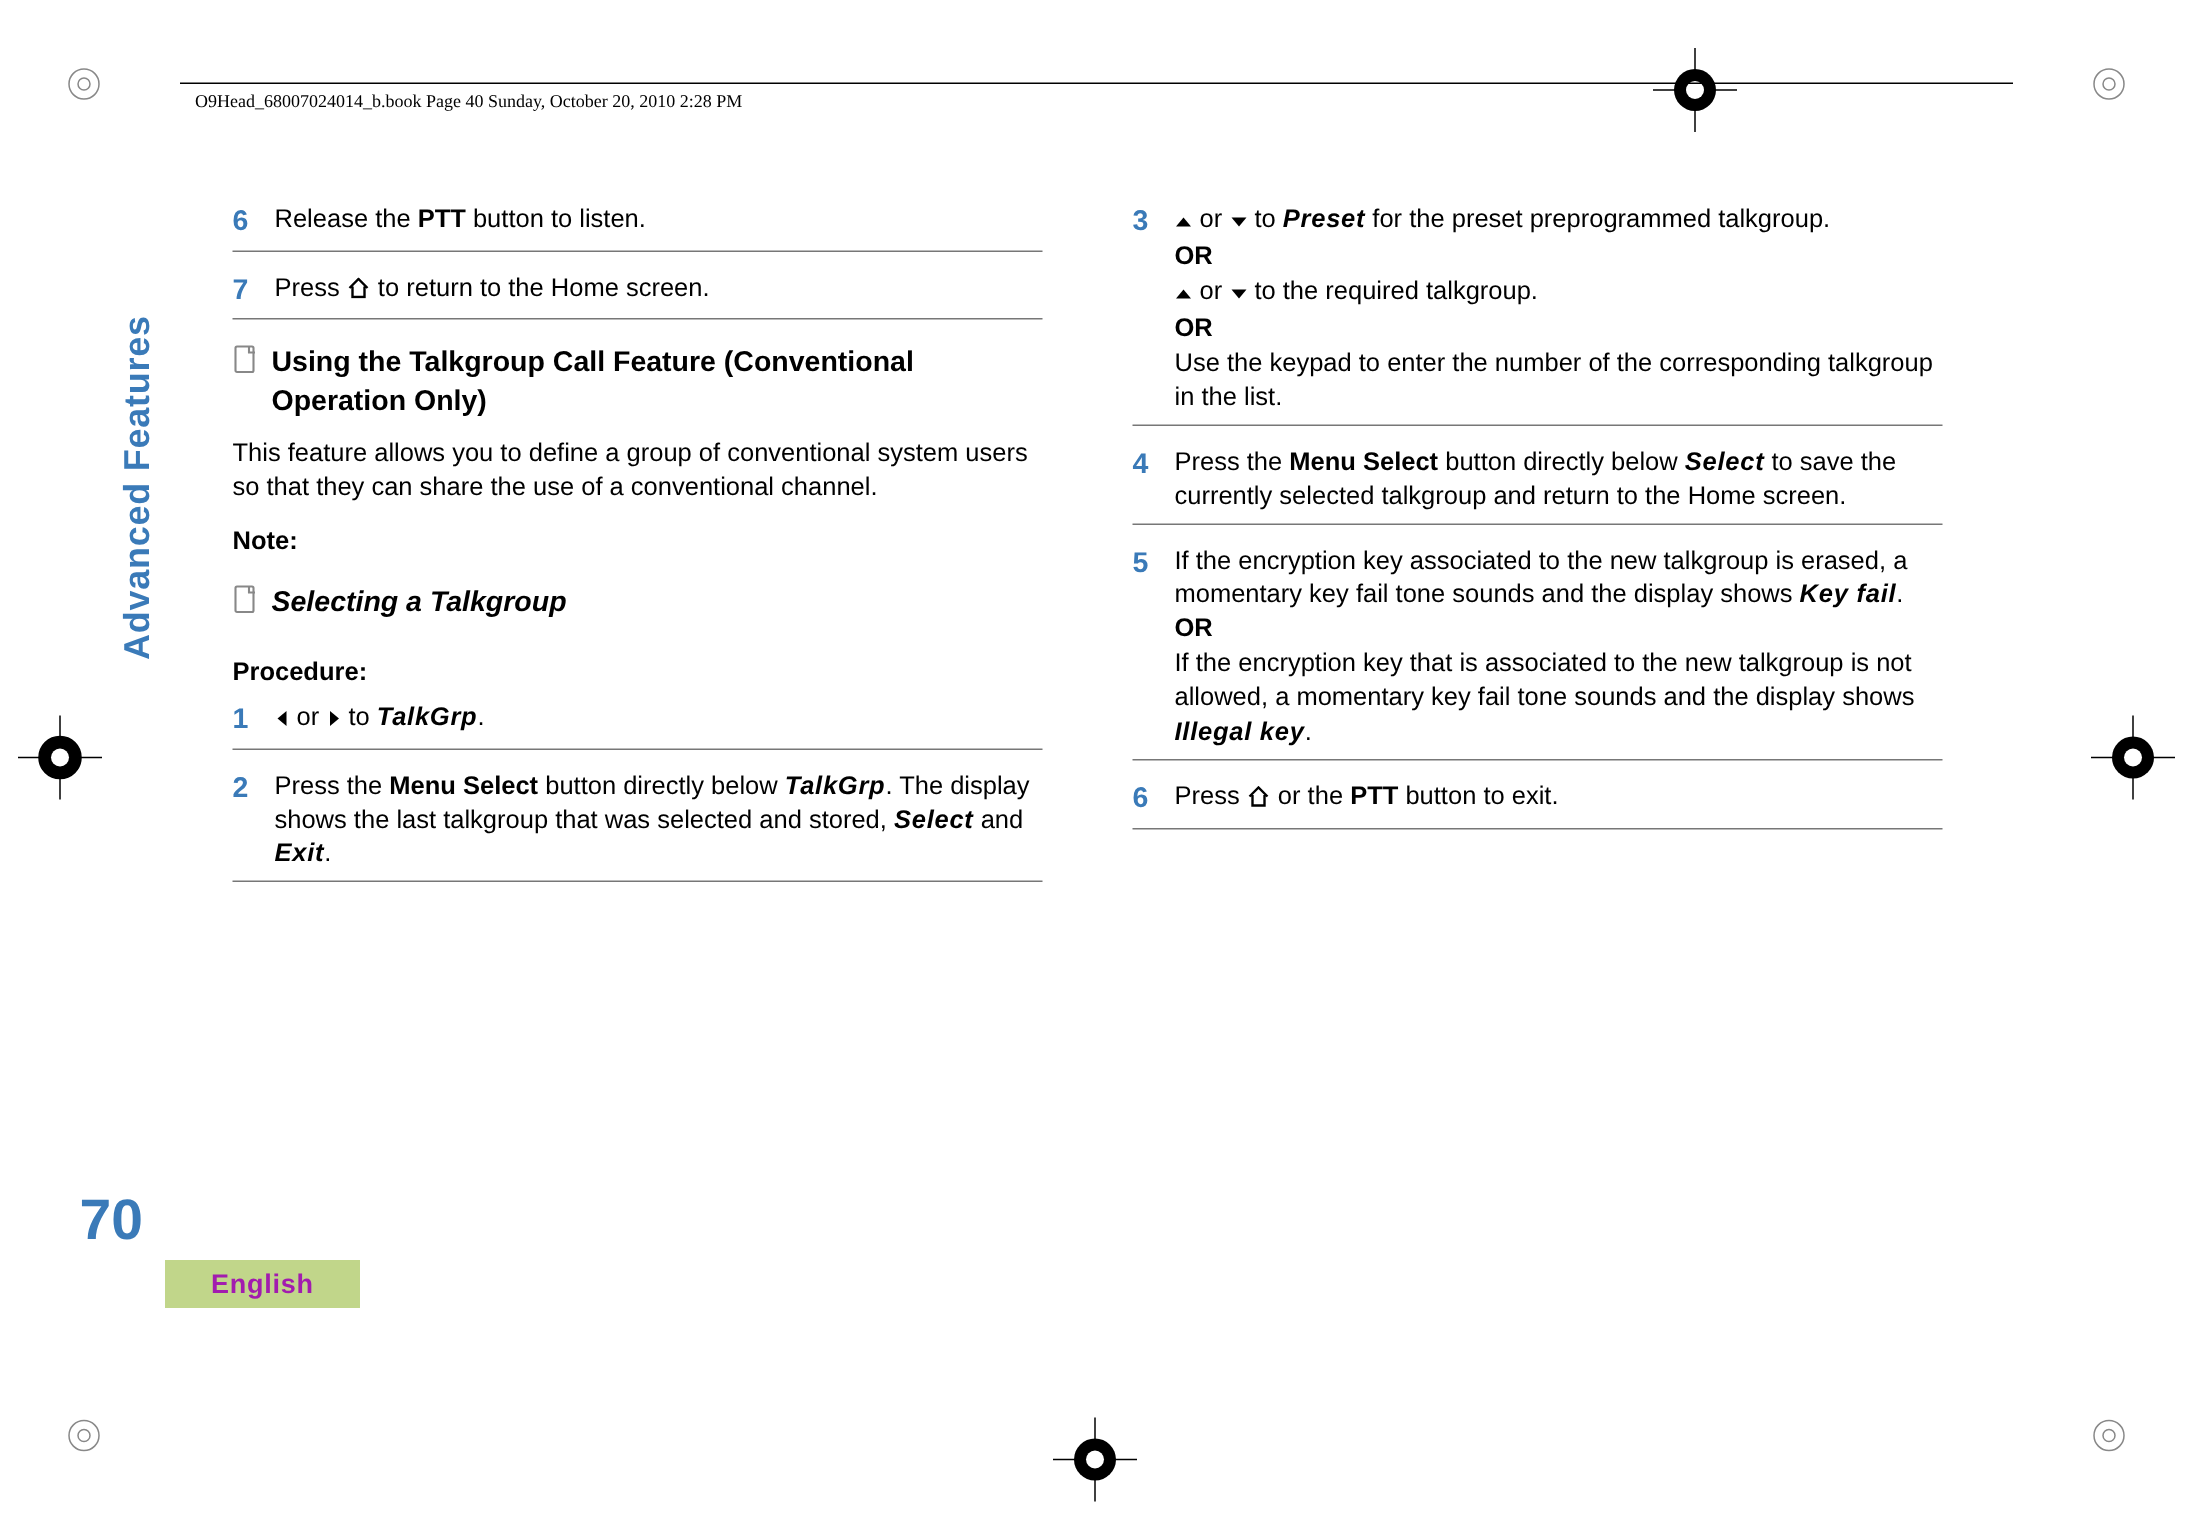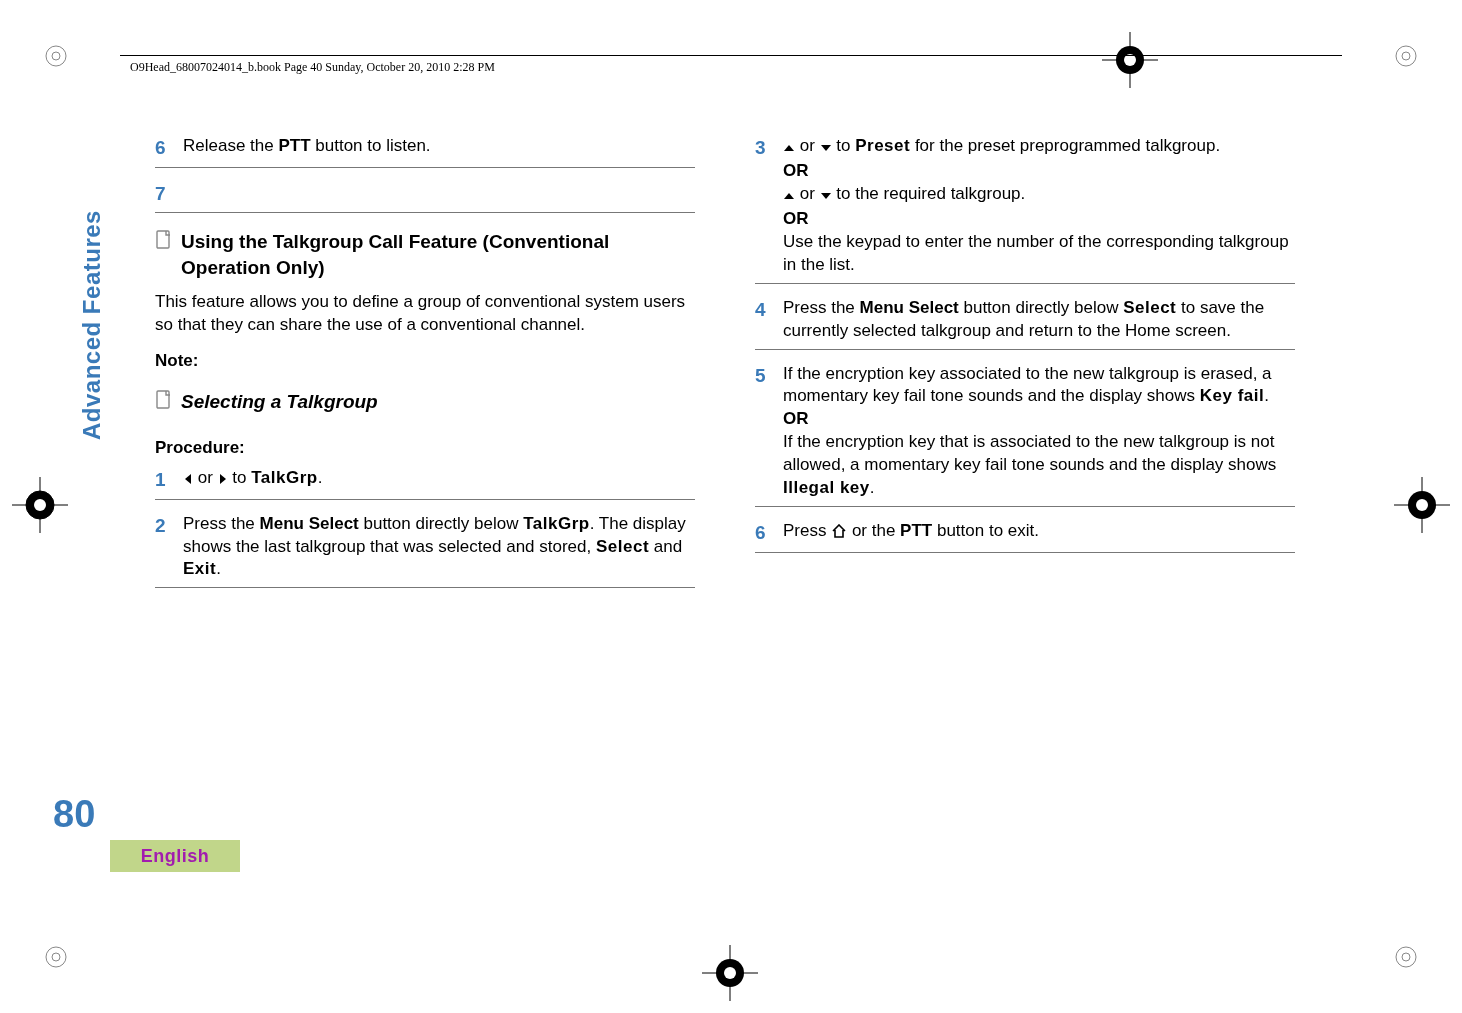--- a/index.html
+++ b/index.html
@@ -58,21 +58,21 @@
     .step-row.hr { border-bottom: 0.5px solid #777; margin-bottom: 10px; }
     .step-num {
       color: #3a7ab8;
       font-weight: bold;
       font-size: 19px;
       width: 28px;
       flex-shrink: 0;
     }
     .step-body { flex: 1; }
     .step-body .bold { font-weight: bold; }
-    .lcdish { font-family: Arial, sans-serif; font-weight: bold; letter-spacing: 0.5px; }
+    .lcdish { font-family: Arial, sans-serif; font-weight: bold; letter-spacing: 0.5px; font-style: italic; }
     .heading-row {
       display: flex;
       align-items: flex-start;
       margin: 16px 0 10px 0;
     }
     .heading-icon {
       width: 26px;
       flex-shrink: 0;
       padding-top: 1px;
     }
@@ -186,36 +186,41 @@
       <line x1="30" y1="2" x2="30" y2="58" stroke="#000" stroke-width="1"></line>
       <line x1="2" y1="30" x2="58" y2="30" stroke="#000" stroke-width="1"></line>
       <circle cx="30" cy="30" r="6" fill="#fff"></circle>
     </svg>
 </div>
 
 <div class="header-line"></div>
 <div class="header-text">O9Head_68007024014_b.book  Page 40  Sunday, October 20, 2010  2:28 PM</div>
 
 <div class="sidebar-label">Advanced Features</div>
-<div class="page-num">80</div>
+<div class="page-num">70</div>
 <div class="lang-badge">English</div>
 
 <div class="page-body">
 
   <div class="col">
 
     <div class="step-row hr">
       <div class="step-num">6</div>
       <div class="step-body">
         <span>Release the </span><span class="bold">PTT</span><span> button to listen.</span>
       </div>
     </div>
 
     <div class="step-row hr">
       <div class="step-num">7</div>
+      <div class="step-body">
+        <span>Press </span><span class="icon-inline"><svg width="16" height="14" viewBox="0 0 16 14">
+              <path d="M2 7 L8 1 L14 7 M4 6 V13 H12 V6" fill="none" stroke="#000" stroke-width="1.6"></path>
+            </svg></span><span> to return to the Home screen.</span>
+      </div>
     </div>
 
     <div class="heading-row">
       <div class="heading-icon doc-icon">
         <svg width="18" height="20" viewBox="0 0 18 20">
             <rect x="2" y="1" width="12" height="17" rx="1" fill="none" stroke="#888" stroke-width="1.4"></rect>
             <path d="M11 1 L11 5 L15 5" fill="none" stroke="#888" stroke-width="1.4"></path>
           </svg>
       </div>
       <div class="heading-text">Using the Talkgroup Call Feature (Conventional Operation Only)</div>

